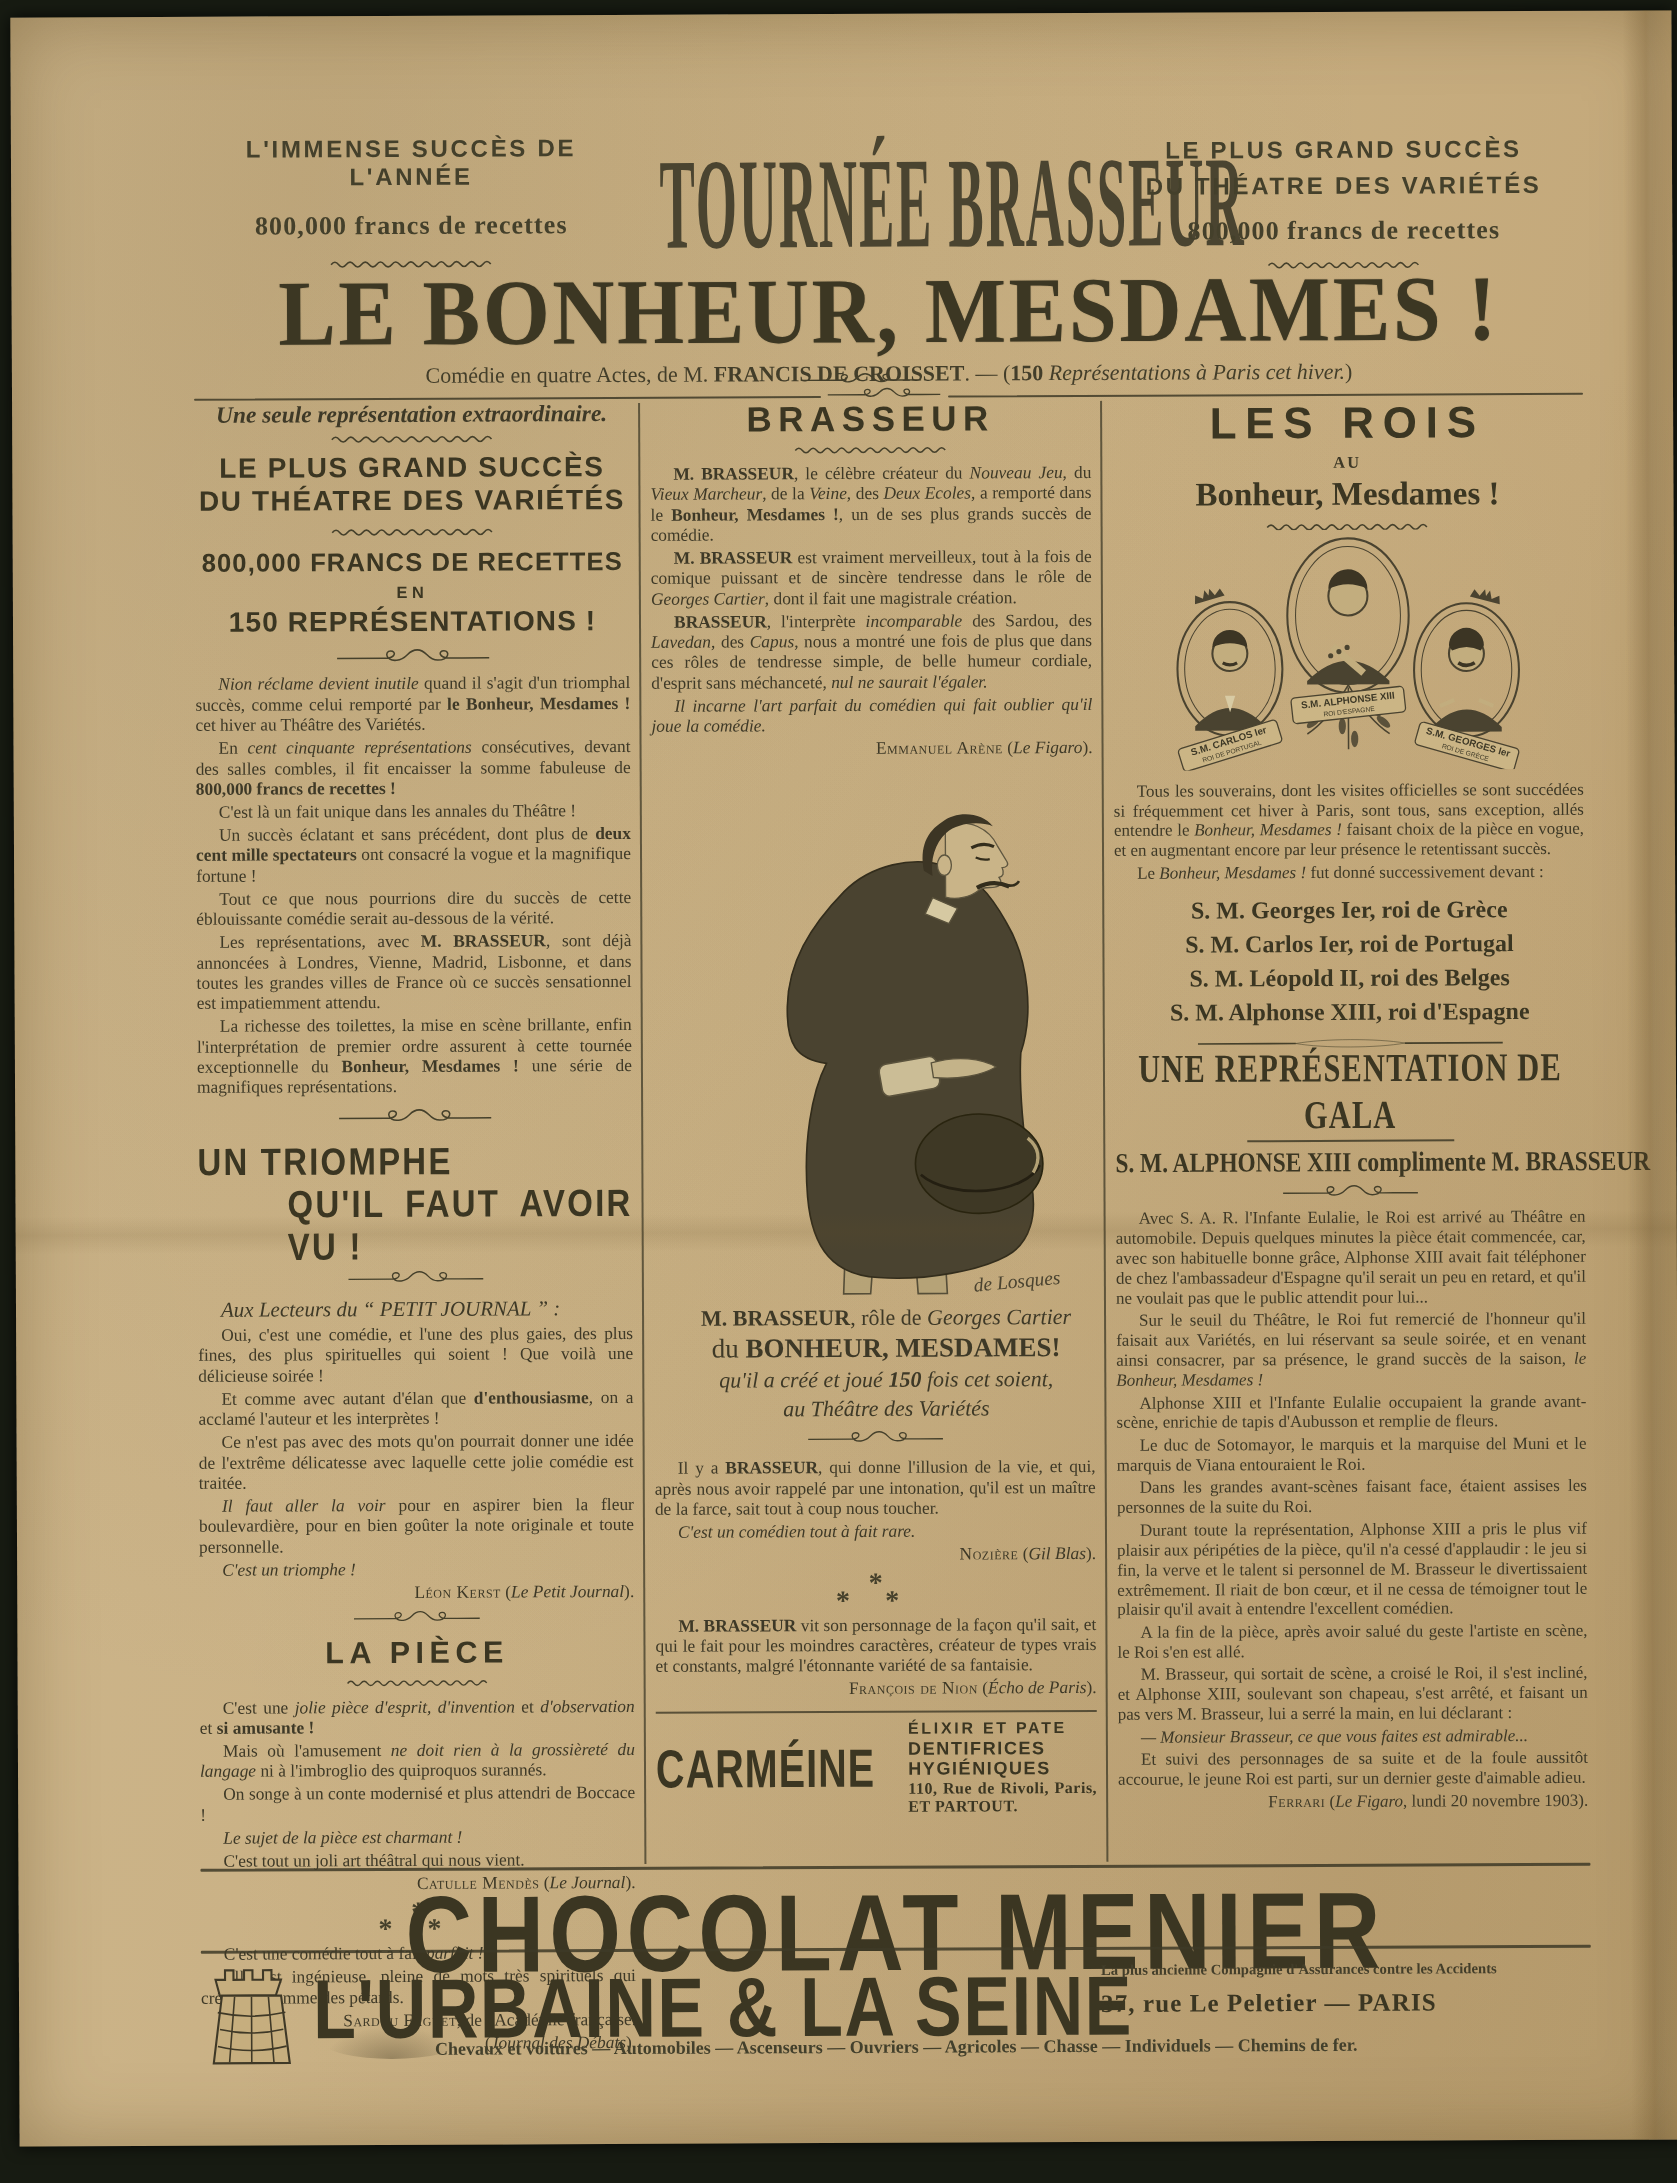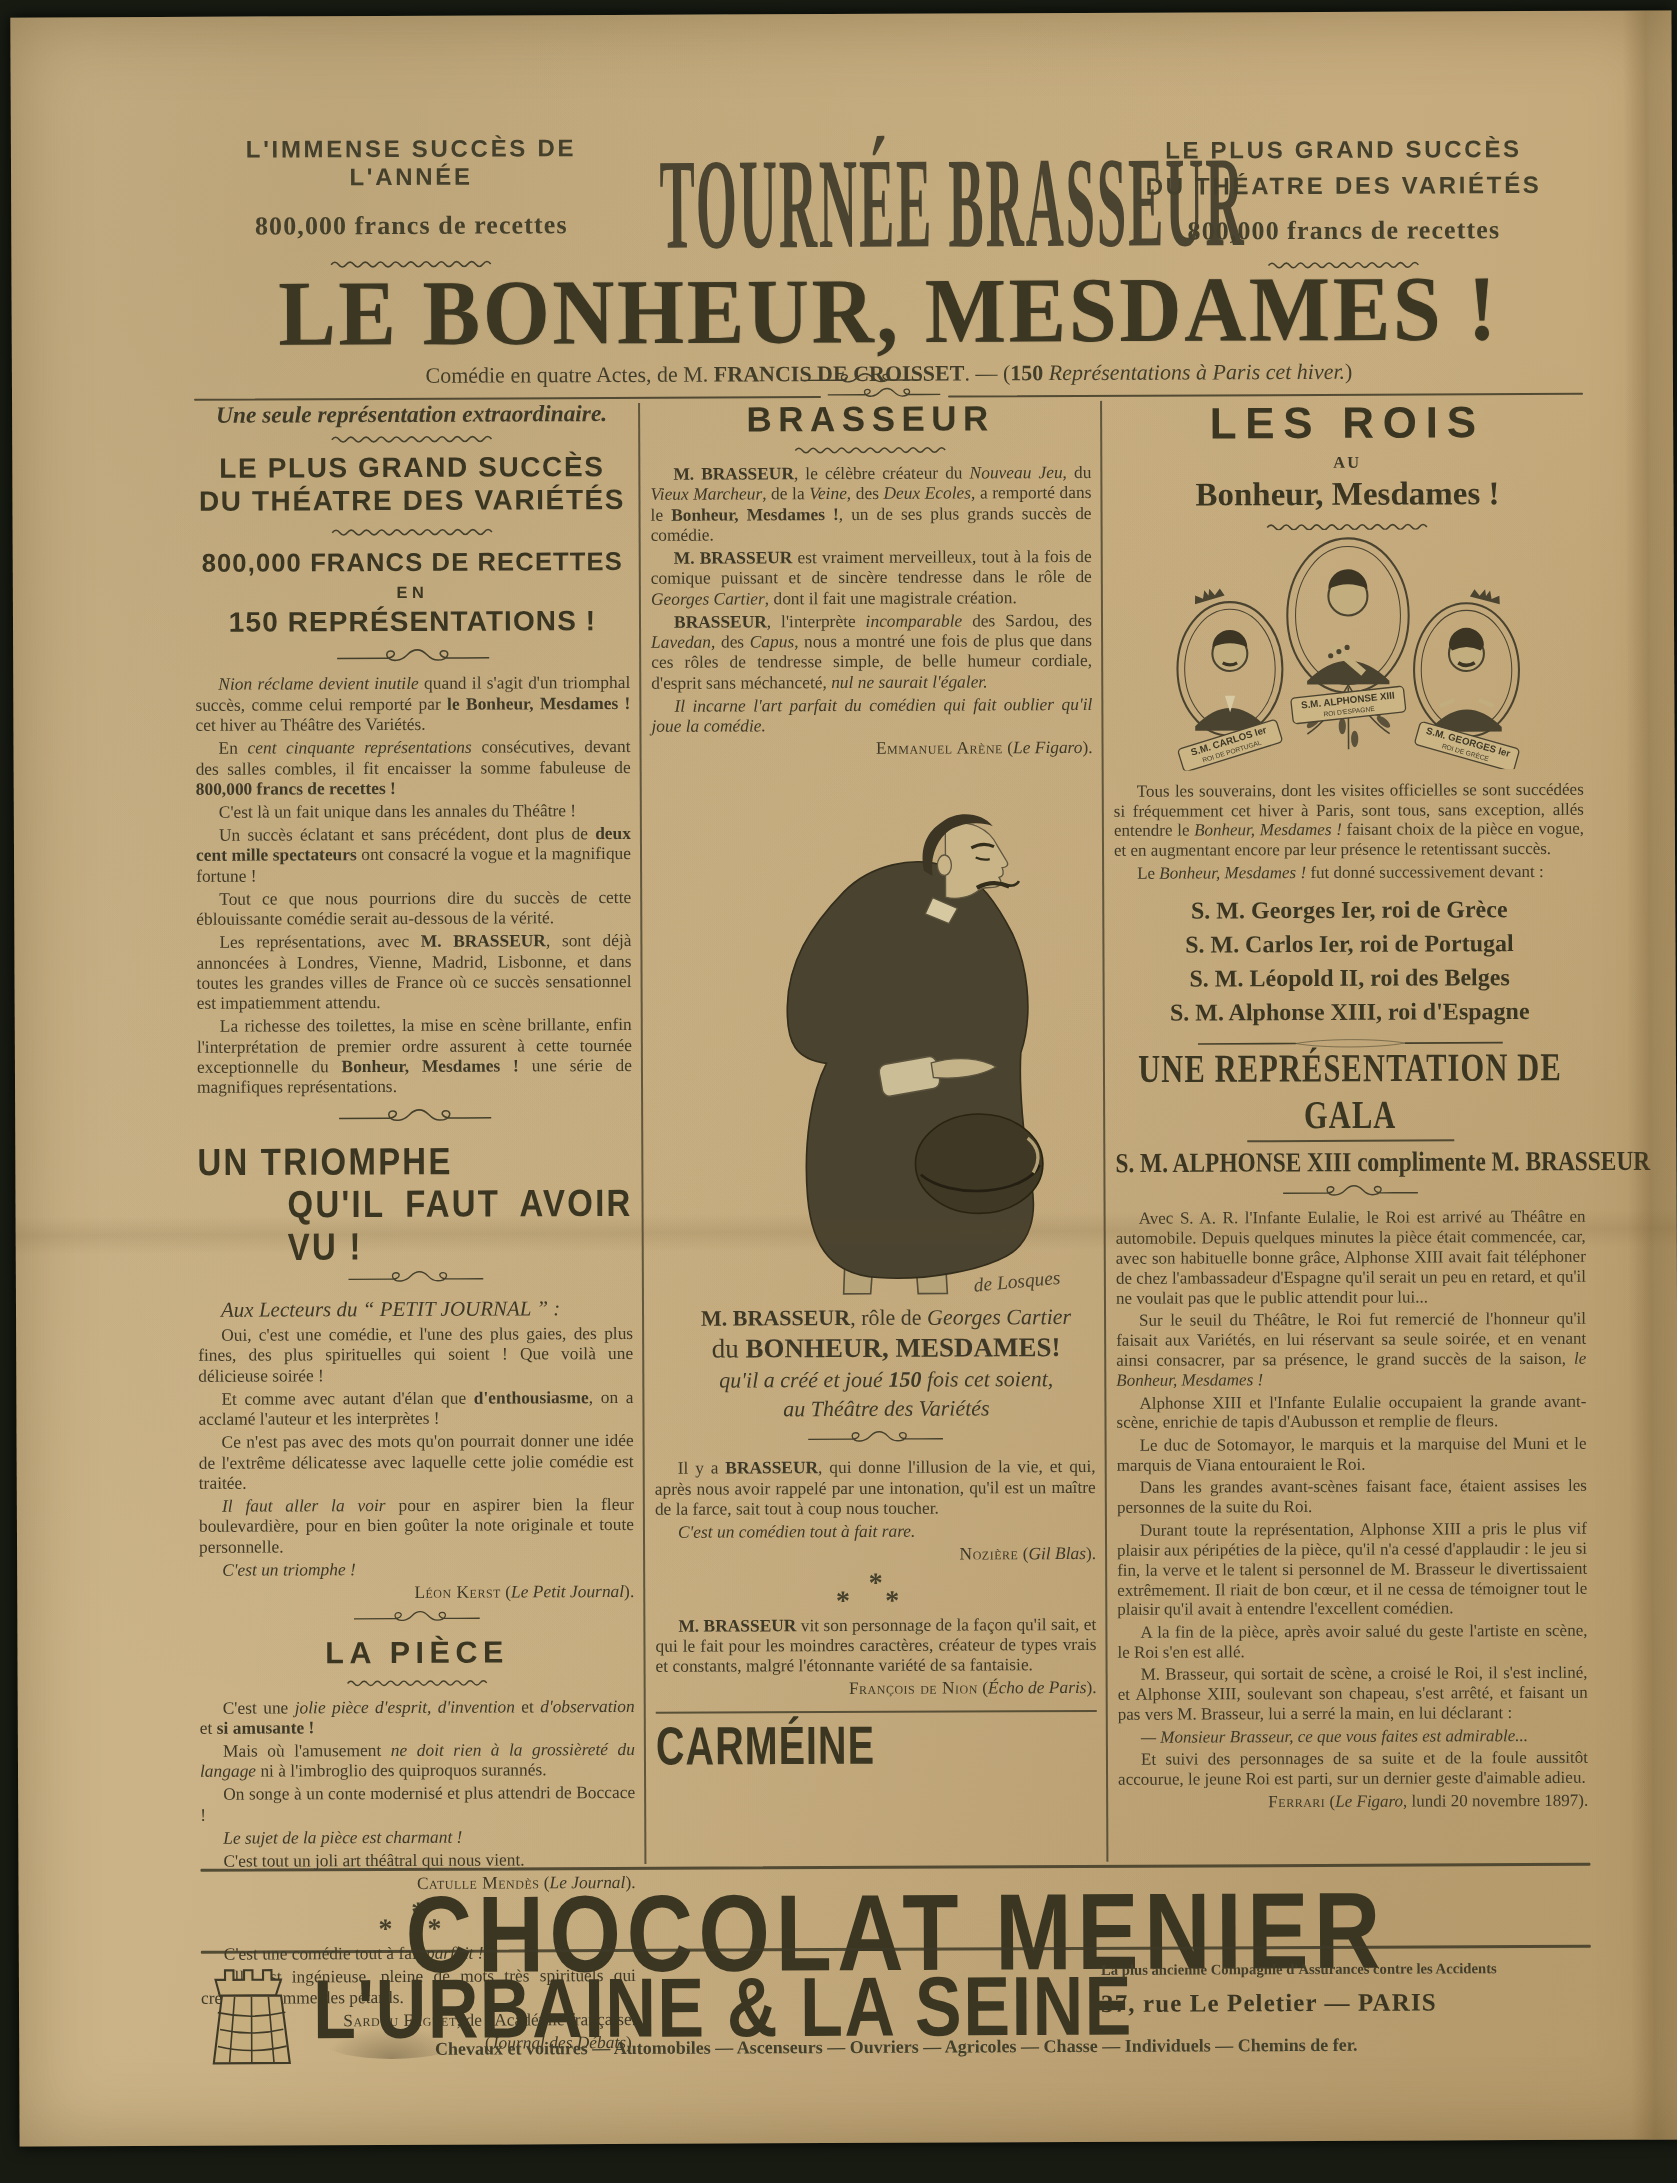--- a/index.html
+++ b/index.html
@@ -253,20 +253,25 @@
         <path stroke-width="3" d="M2 18 C40 18 70 18 96 18 C116 18 118 4 106 4 C94 4 96 24 118 22 C140 20 138 2 158 2 C178 2 176 22 198 22 C220 22 222 4 210 4 C198 4 200 18 220 18 C246 18 270 18 298 18"></path>
       </svg>
     <p><span>Il y a </span><span class="sg-b">BRASSEUR</span><span>, qui donne l'illusion de la vie, et qui, après nous avoir rappelé par une intonation, qu'il est un maître de la farce, sait tout à coup nous toucher.</span></p>
     <p><span class="sg-i">C'est un comédien tout à fait rare.</span></p>
     <p class="sig"><span class="sg-sc">Nozière</span><span> (</span><span class="sg-i">Gil Blas</span><span>).</span></p>
     <div class="asterism">*<div class="row2">* *</div></div>
     <p><span class="sg-b">M. BRASSEUR</span><span> vit son personnage de la façon qu'il sait, et qui le fait pour les moindres caractères, créateur de types vrais et constants, malgré l'étonnante variété de sa fantaisie.</span></p>
     <p class="sig"><span class="sg-sc">François de Nion</span><span> (</span><span class="sg-i">Écho de Paris</span><span>).</span></p>
     <div class="carmeine">
       <div class="carm-brand">CARMÉINE</div>
+      <div class="carm-right">
+        <div class="c1">ÉLIXIR ET PATE</div>
+        <div class="c2">DENTIFRICES HYGIÉNIQUES</div>
+        <div class="c3">110, Rue de Rivoli, Paris, ET PARTOUT.</div>
+      </div>
     </div>
   </div>
 
   <div class="col" id="col-right">
     <div class="rois-t">LES ROIS</div>
     <div class="rois-au">AU</div>
     <div class="rois-t2">Bonheur, Mesdames !</div>
     <svg class="orn" width="164" height="8.7" viewBox="0 0 300 16" style="margin:7.6px auto 5.5px;">
         <path stroke-width="3" d="M2 10 q7 -9 14 0 t14 0 t14 0 t14 0 t14 0 t14 0 t14 0 t14 0 t14 0 t14 0 t14 0 t14 0 t14 0 t14 0 t14 0 t14 0 t14 0 t14 0 t14 0 t14 0 t14 0"></path>
       </svg>
@@ -363,21 +368,21 @@
     <p><span>Avec S. A. R. l'Infante Eulalie, le Roi est arrivé au Théâtre en automobile. Depuis quelques minutes la pièce était commencée, car, avec son habituelle bonne grâce, Alphonse XIII avait fait téléphoner de chez l'ambassadeur d'Espagne qu'il serait un peu en retard, et qu'il ne voulait pas que le public attendit pour lui...</span></p>
     <p><span>Sur le seuil du Théâtre, le Roi fut remercié de l'honneur qu'il faisait aux Variétés, en lui réservant sa seule soirée, et en venant ainsi consacrer, par sa présence, le grand succès de la saison, </span><span class="sg-i">le Bonheur, Mesdames !</span></p>
     <p><span>Alphonse XIII et l'Infante Eulalie occupaient la grande avant-scène, enrichie de tapis d'Aubusson et remplie de fleurs.</span></p>
     <p><span>Le duc de Sotomayor, le marquis et la marquise del Muni et le marquis de Viana entouraient le Roi.</span></p>
     <p><span>Dans les grandes avant-scènes faisant face, étaient assises les personnes de la suite du Roi.</span></p>
     <p><span>Durant toute la représentation, Alphonse XIII a pris le plus vif plaisir aux péripéties de la pièce, qu'il n'a cessé d'applaudir : le jeu si fin, la verve et le talent si personnel de M. Brasseur le divertissaient extrêmement. Il riait de bon cœur, et il ne cessa de témoigner tout le plaisir qu'il avait à entendre l'excellent comédien.</span></p>
     <p><span>A la fin de la pièce, après avoir salué du geste l'artiste en scène, le Roi s'en est allé.</span></p>
     <p><span>M. Brasseur, qui sortait de scène, a croisé le Roi, il s'est incliné, et Alphonse XIII, soulevant son chapeau, s'est arrêté, et faisant un pas vers M. Brasseur, lui a serré la main, en lui déclarant :</span></p>
     <p><span class="sg-i">— Monsieur Brasseur, ce que vous faites est admirable...</span></p>
     <p><span>Et suivi des personnages de sa suite et de la foule aussitôt accourue, le jeune Roi est parti, sur un dernier geste d'aimable adieu.</span></p>
-    <p class="sig"><span class="sg-sc">Ferrari</span><span> (</span><span class="sg-i">Le Figaro</span><span>, lundi 20 novembre 1897).</span></p>
+    <p class="sig"><span class="sg-sc">Ferrari</span><span> (</span><span class="sg-i">Le Figaro</span><span>, lundi 20 novembre 1903).</span></p>
   </div>
 
   <div class="hline" style="left:182px;top:1852px;width:1390px;height:2.7px;"></div>
   <div class="menier">CHOCOLAT MENIER</div>
   <div class="hline" style="left:182px;top:1934px;width:1390px;height:2.7px;"></div>
 
   <svg class="abs" style="left:185px;top:1945px;" width="95" height="106" viewBox="0 0 180 200">
     <g stroke="#3f3927" stroke-width="4" fill="#c6ae7e">
       <path d="M22 34 h18 v-18 h16 v18 h20 v-18 h16 v18 h20 v-18 h16 v18 h18 l-10 30 h-106 Z"></path>
       <path d="M34 64 L146 64 L162 192 L18 192 Z"></path>

